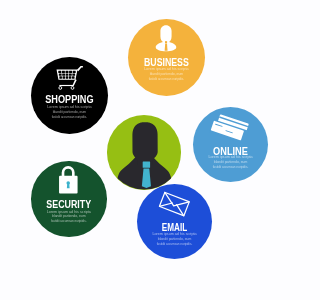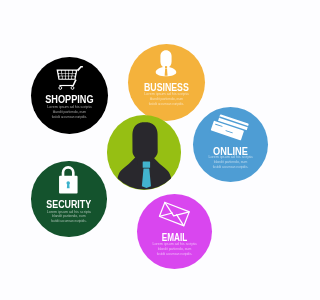--- a/index.html
+++ b/index.html
@@ -51,21 +51,21 @@
         <circle cx="29.4" cy="31.0" r="1.42" fill="none" stroke="#ffffff" stroke-width="0.92"></circle>
         <circle cx="41.6" cy="31.0" r="1.42" fill="none" stroke="#ffffff" stroke-width="0.92"></circle>
       </g>
     </svg>
     <div class="title" style="top:37.3px;transform:scaleX(0.832);">SHOPPING</div>
     <div class="desc" style="top:49.3px;transform:scaleX(1.016);">Lorem ipsum ad his scripta</div>
     <div class="desc" style="top:54.0px;transform:scaleX(0.93);">blandit partiendo, eum</div>
     <div class="desc" style="top:58.8px;transform:scaleX(0.816);">fastidii accumsan euripidis.</div>
   </div>
 
-  <div class="node" style="left:128.2px;top:44px;width:76.8px;height:76.8px;background:#f4b23c;">
+  <div class="node" style="left:128.2px;top:19px;width:76.8px;height:76.8px;background:#f4b23c;">
     <svg class="ico" viewBox="0 0 77 77">
       <defs>
         <mask id="bizmask">
           <rect x="0" y="0" width="77" height="77" fill="#000"></rect>
           <g fill="#ffffff">
             <path d="M38.1 6.2
                      c 3.3 0 5.6 2.4 5.6 5.9
                      l 0 5.35
                      c 0 3.1 -1.55 5.4 -3.6 6.1
                      l 0 2.5 h -4.0 l 0 -2.5
@@ -121,21 +121,21 @@
         <circle cx="37.95" cy="22.5" r="1.8"></circle>
         <path d="M37.0 22.4 h1.95 l .45 5.3 h-2.85 Z"></path>
       </g>
     </svg>
     <div class="title" style="top:37.4px;transform:scaleX(0.806);">SECURITY</div>
     <div class="desc" style="top:49.3px;transform:scaleX(1.016);">Lorem ipsum ad his scripta</div>
     <div class="desc" style="top:54.0px;transform:scaleX(0.93);">blandit partiendo, eum</div>
     <div class="desc" style="top:58.8px;transform:scaleX(0.816);">fastidii accumsan euripidis.</div>
   </div>
 
-  <div class="node" style="left:137.0px;top:194.0px;width:75.0px;height:75.0px;background:#d946ef;">
+  <div class="node" style="left:137.0px;top:184px;width:75.0px;height:75.0px;background:#1d4ed8;">
     <svg class="ico" viewBox="0 0 76 76">
       <g transform="translate(28.2 8.5) rotate(21.1)" fill="none" stroke="#ffffff" stroke-width="1.25" stroke-linejoin="round" stroke-linecap="round">
         <rect x="0" y="0" width="26.5" height="15.2" rx="0.35"></rect>
         <path d="M0 0 L13.25 9.5 L26.5 0"></path>
         <path d="M0 15.2 L10.9 7.3"></path>
         <path d="M26.5 15.2 L15.6 7.3"></path>
       </g>
     </svg>
     <div class="title" style="top:37.5px;transform:scaleX(0.742);">EMAIL</div>
     <div class="desc" style="top:49.3px;transform:scaleX(1.016);">Lorem ipsum ad his scripta</div>

